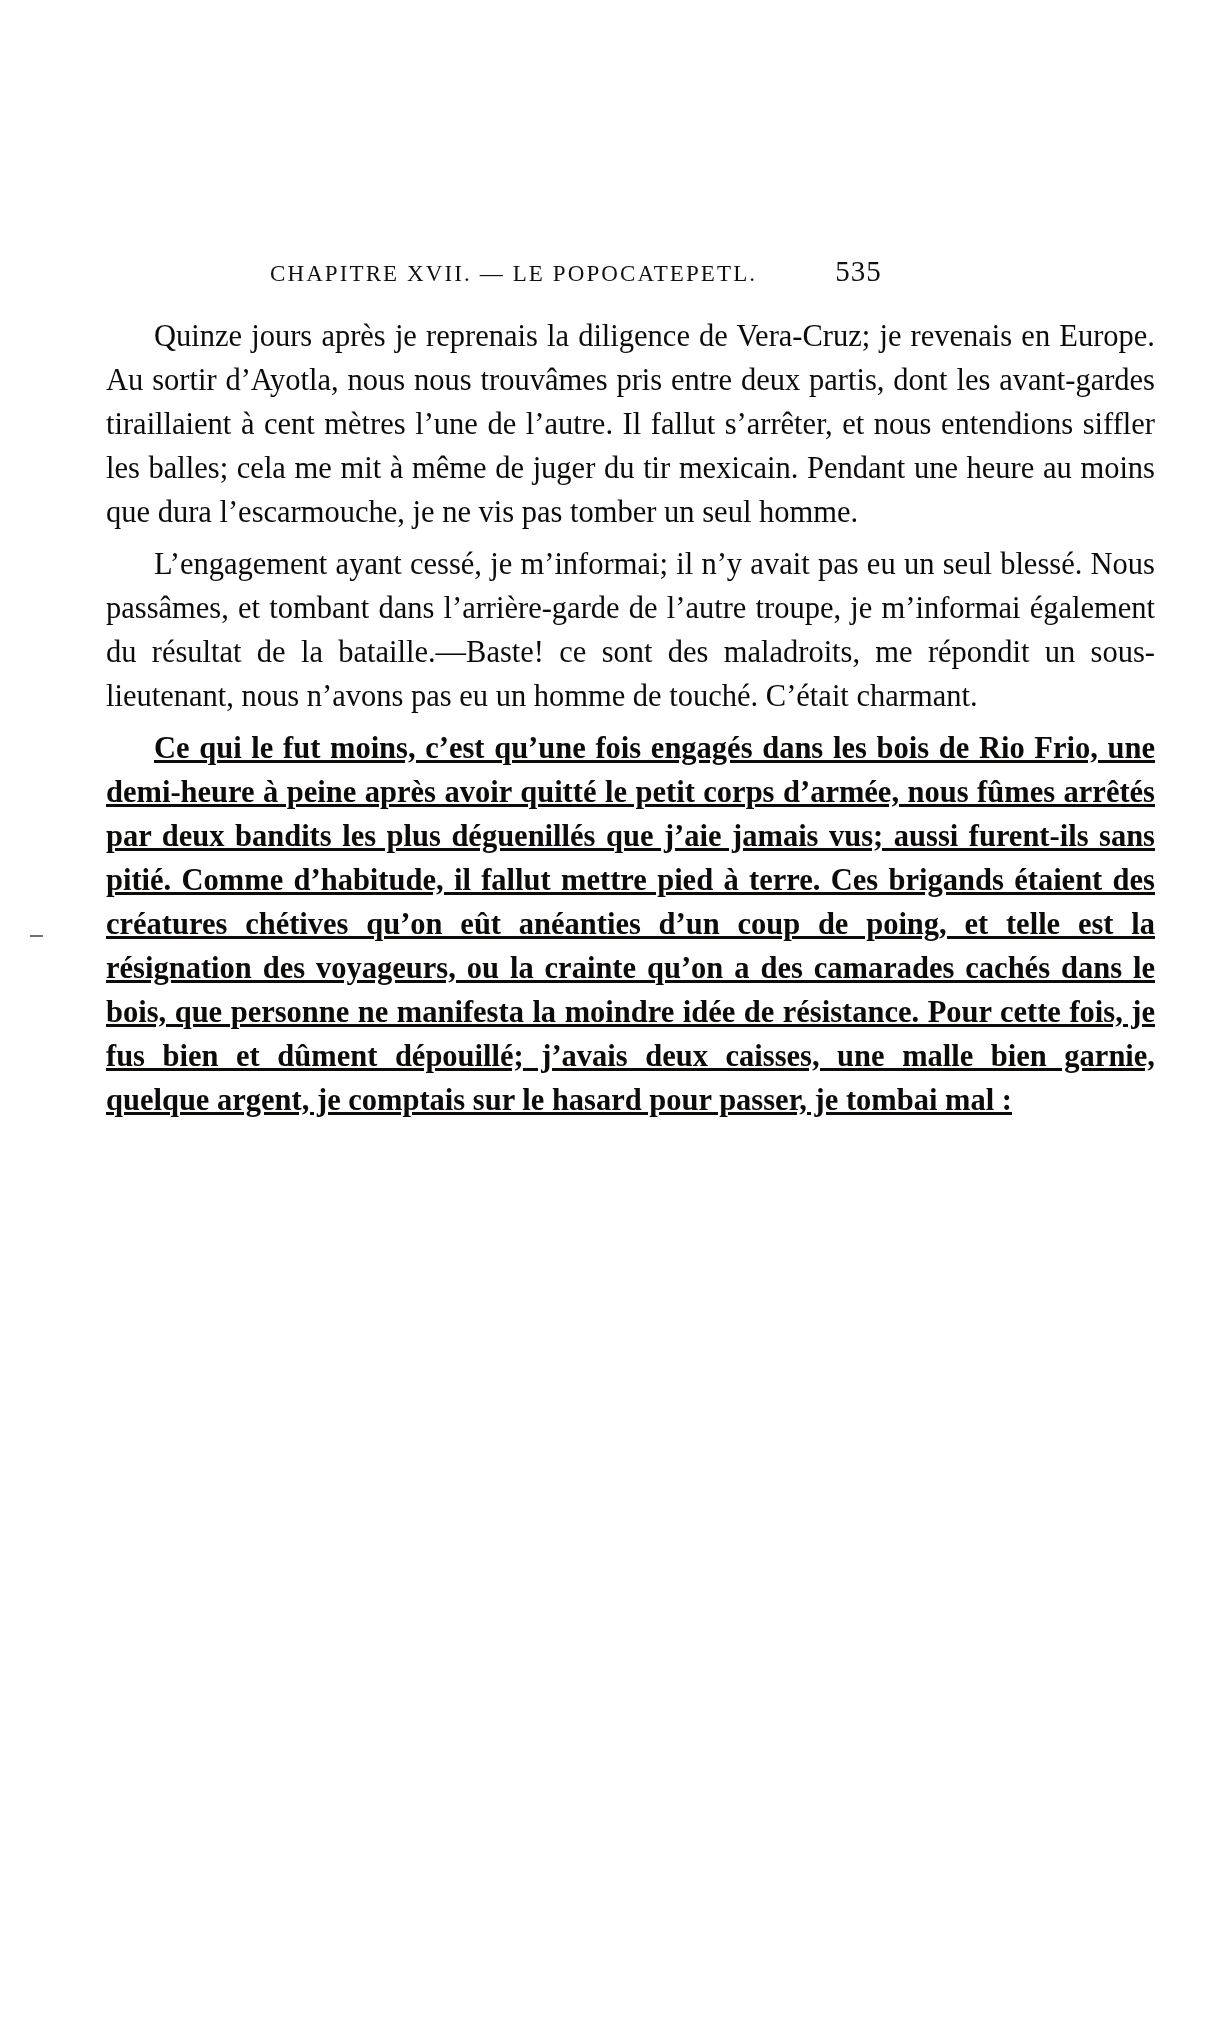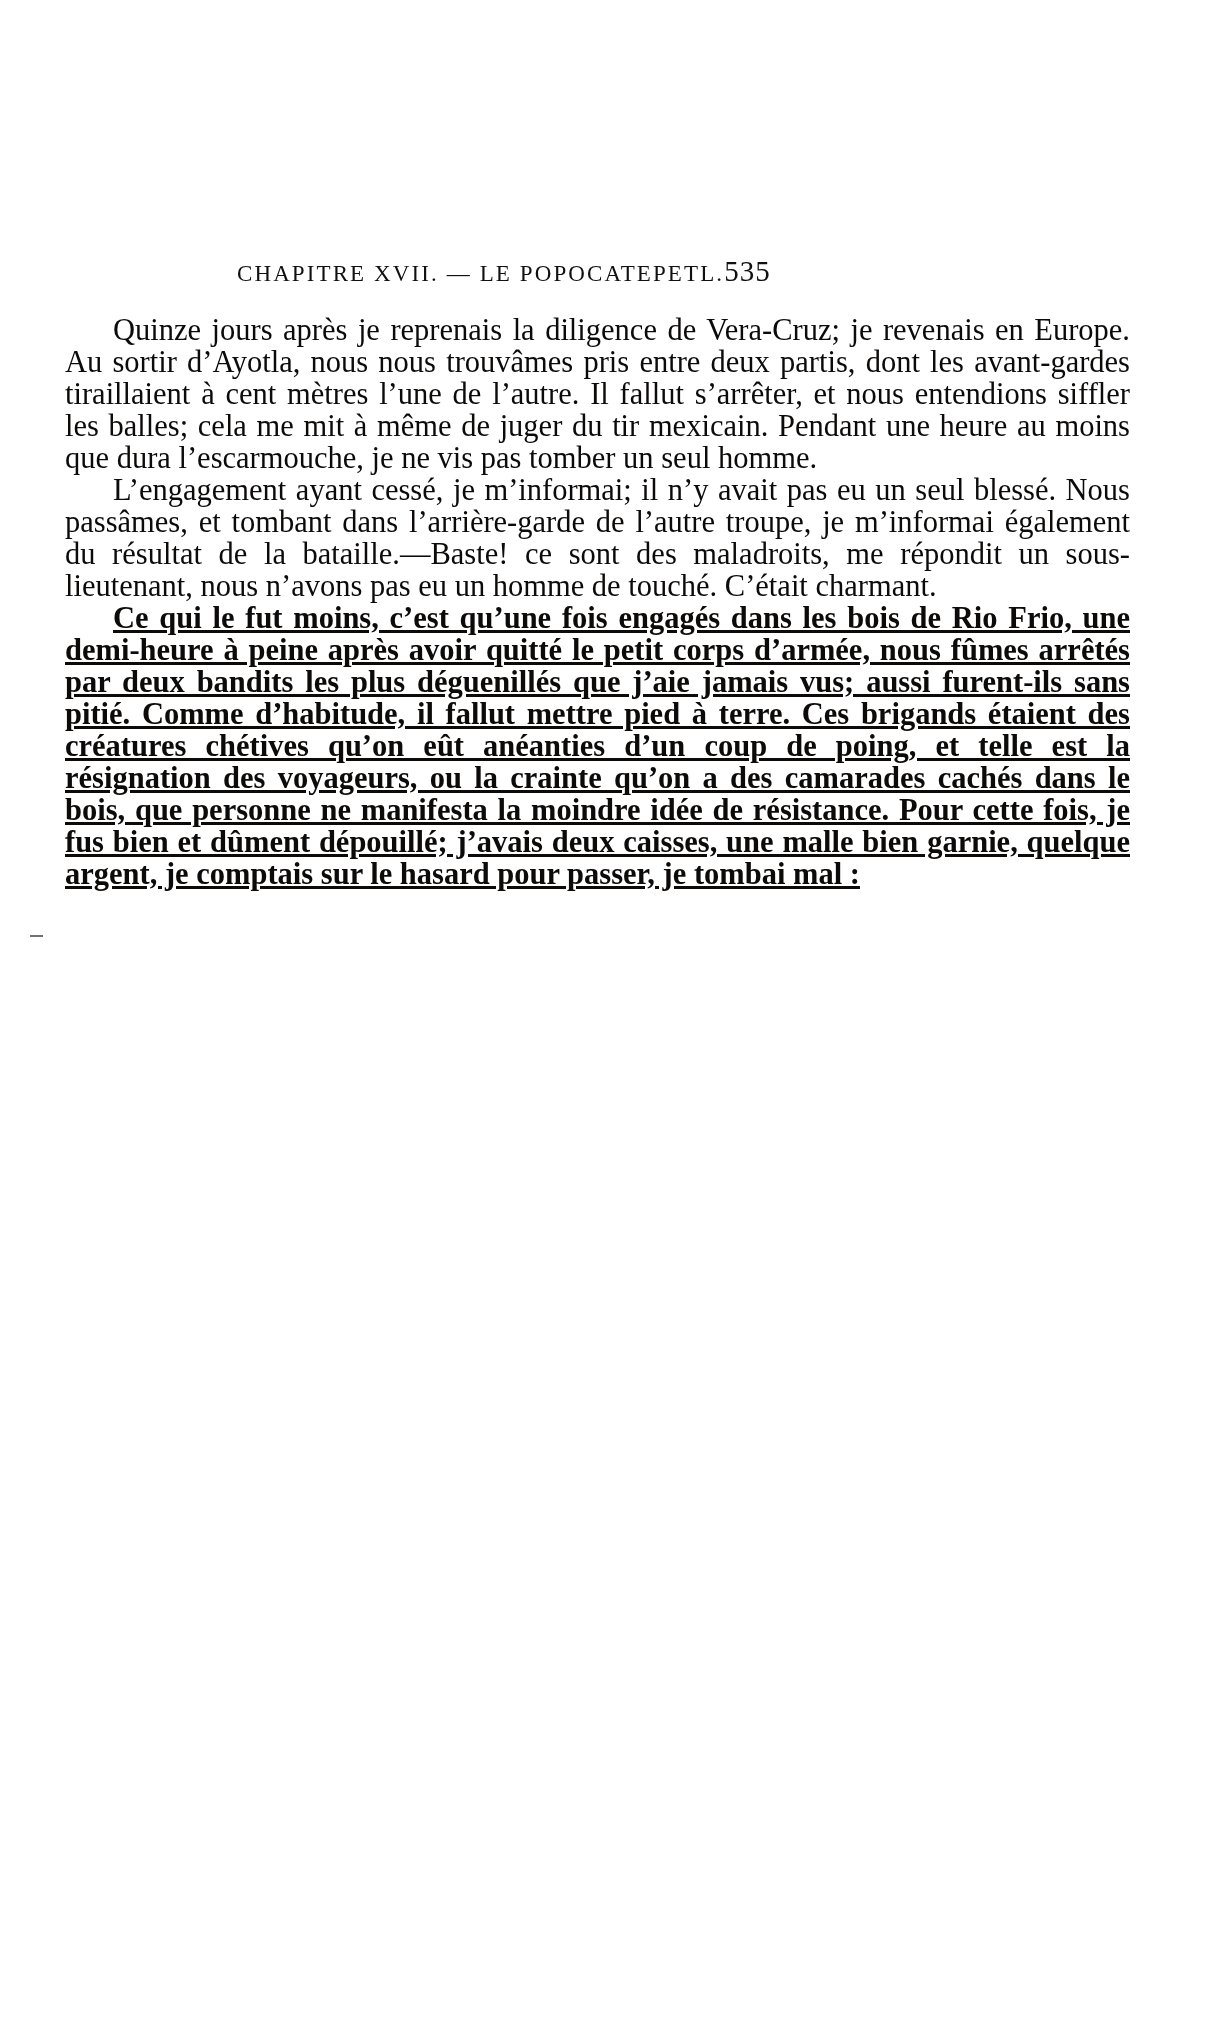--- a/index.html
+++ b/index.html
@@ -9,49 +9,50 @@
   }
   .page {
     position: relative;
     width: 1229px;
     height: 2039px;
     background: #ffffff;
     overflow: hidden;
   }
   .content {
     position: absolute;
-    left: 65px;
+    left: 98px;
     top: 255px;
     width: 1065px;
   }
   .running-head {
     display: flex;
     align-items: baseline;
     justify-content: flex-start;
     font-family: "Liberation Serif", serif;
     color: #12100e;
     margin-bottom: 26px;
     padding-left: 172px;
     letter-spacing: 0.5px;
   }
   .running-head .rh-title {
     font-size: 23px;
     letter-spacing: 2.1px;
     white-space: nowrap;
   }
   .running-head .rh-page {
     font-size: 29px;
+    margin-left: 78px;
     letter-spacing: 1px;
   }
   p.body-par {
     font-family: "Liberation Serif", serif;
     font-size: 30.5px;
-    line-height: 32px;
+    line-height: 44px;
     color: #0d0b0a;
-    margin: 0;
+    margin: 8px;
     text-align: justify;
     text-indent: 48px;
     -webkit-font-smoothing: none;
   }
   p.body-par:last-child {
     text-align: justify;
     text-decoration: underline;
   }
   .bold-par {
     font-weight: bold;

